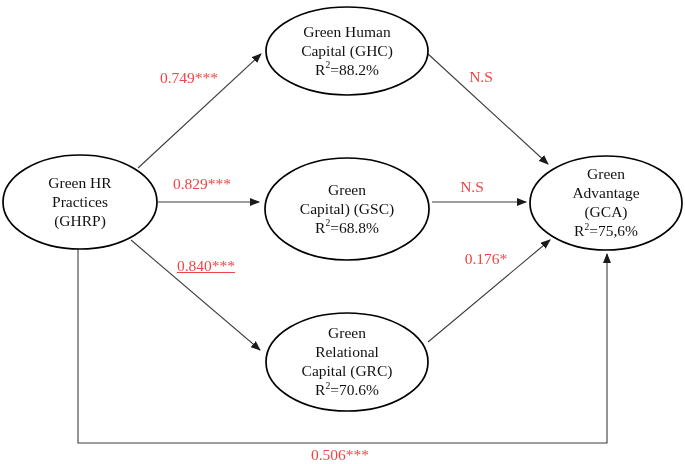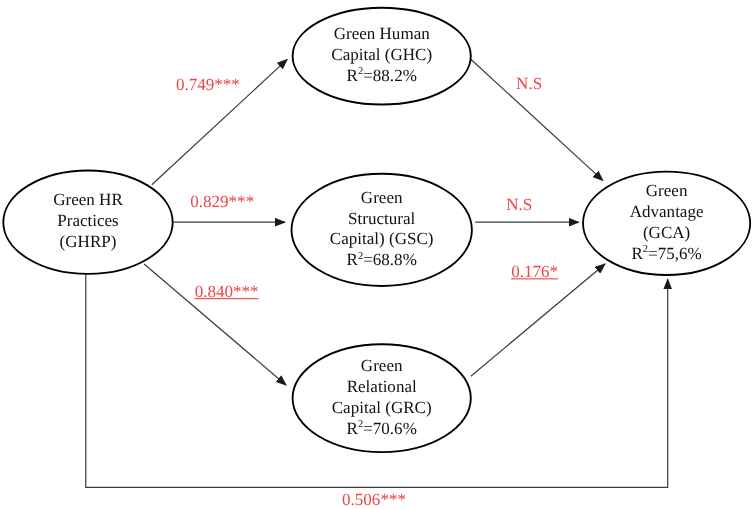--- a/index.html
+++ b/index.html
@@ -76,21 +76,20 @@
   </div>
 
   <div class="node-label" style="left:347px; top:51px;">
     <div>Green Human</div>
     <div>Capital (GHC)</div>
     <div><span>R</span><sup>2</sup><span>=88.2%</span></div>
   </div>
 
   <div class="node-label" style="left:347px; top:209px;">
     <div>Green</div>
-    <div>Structural</div>
     <div>Capital) (GSC)</div>
     <div><span>R</span><sup>2</sup><span>=68.8%</span></div>
   </div>
 
   <div class="node-label" style="left:347px; top:362px;">
     <div>Green</div>
     <div>Relational</div>
     <div>Capital (GRC)</div>
     <div><span>R</span><sup>2</sup><span>=70.6%</span></div>
   </div>
@@ -100,16 +99,16 @@
     <div>Advantage</div>
     <div>(GCA)</div>
     <div><span>R</span><sup>2</sup><span>=75,6%</span></div>
   </div>
 
   <div class="edge-label" style="left:189px; top:78px;">0.749***</div>
   <div class="edge-label" style="left:202px; top:184px;">0.829***</div>
   <div class="edge-label" style="left:206px; top:266px;text-decoration:underline;">0.840***</div>
   <div class="edge-label" style="left:481px; top:77px;">N.S</div>
   <div class="edge-label" style="left:472px; top:187px;">N.S</div>
-  <div class="edge-label" style="left:486px; top:248px;text-decoration:underline;">0.176*</div>
+  <div class="edge-label" style="left:486px; top:259px;">0.176*</div>
   <div class="edge-label" style="left:340px; top:455px;">0.506***</div>
 
 </div>
 
 </body></html>

